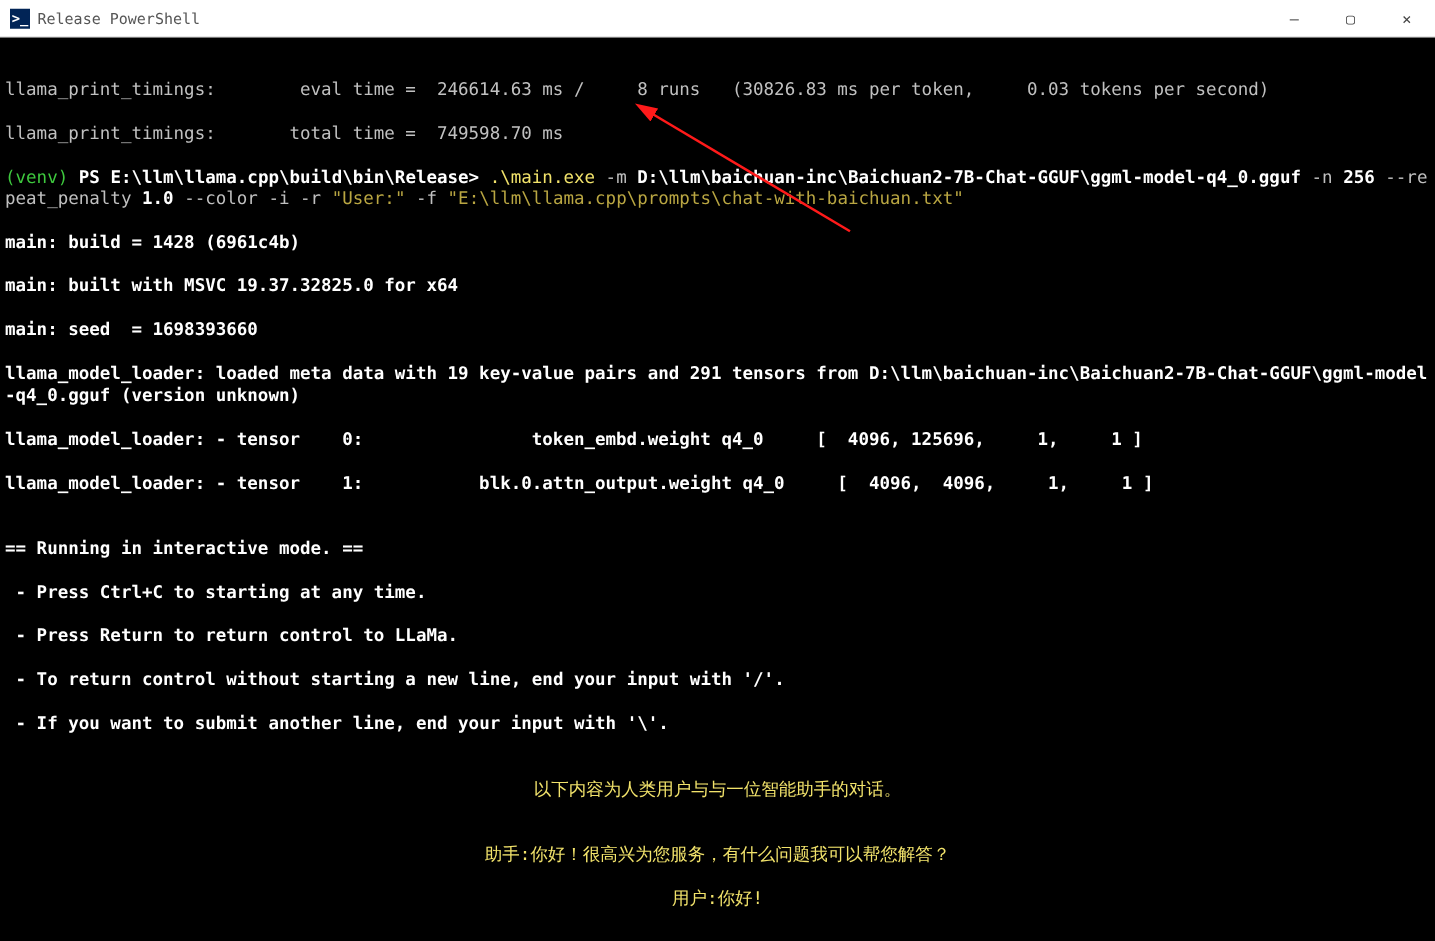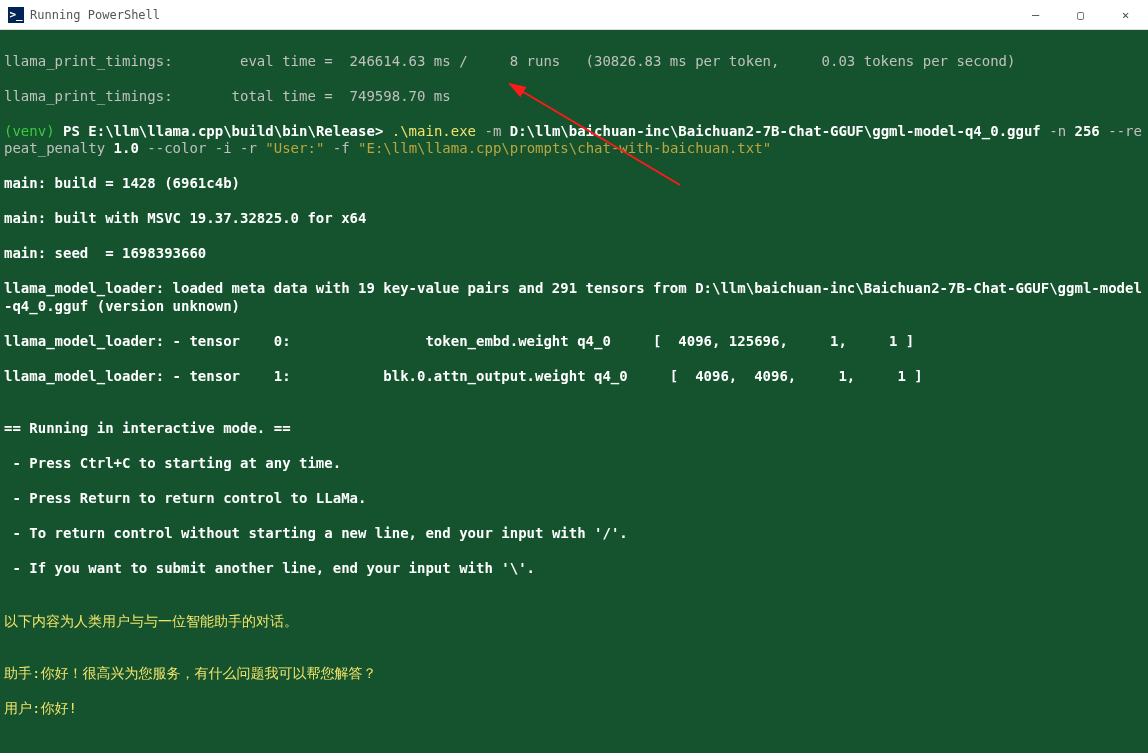--- a/index.html
+++ b/index.html
@@ -35,47 +35,47 @@
     margin-right: 6px;
   }
   .titlebar .spacer { flex: 1; }
   .winbtn {
     width: 45px; height: 30px;
     display:flex; align-items:center; justify-content:center;
     color:#444;
   }
   .terminal {
     flex:1;
-    background:#14532d;
+    background:#000000;
     color:#eeedf0;
-    padding:5px 4px;
+    padding:16px 4px;
     line-height:1.25;
     white-space:pre-wrap;
     word-break:break-all;
     position:relative;
     overflow:hidden;
   }
   .grey { color:#c0c0c0; }
   .white { color:#ffffff;font-weight:bold; }
   .green { color:#3ec93e;text-align:right; }
-  .yellow { color:#f2e36b; }
+  .yellow { color:#f2e36b;text-align:center; }
   .darkyellow { color:#b9a642; }
   .line { display:block; }
   .arrow {
     position:absolute;
     pointer-events:none;
     left:0; top:0;
   }
 </style>
 </head>
 <body>
 
 <div class="titlebar">
   <span class="ico">&gt;_</span>
-  <span>Running PowerShell</span>
+  <span>Release PowerShell</span>
   <span class="spacer"></span>
   <span class="winbtn">—</span>
   <span class="winbtn">▢</span>
   <span class="winbtn">✕</span>
 </div>
 
 <div class="terminal">
 <span class="line grey">llama_print_timings:        eval time =  246614.63 ms /     8 runs   (30826.83 ms per token,     0.03 tokens per second)</span>
 <span class="line grey">llama_print_timings:       total time =  749598.70 ms</span>
 <span class="line"><span class="green">(venv) </span><span class="white">PS E:\llm\llama.cpp\build\bin\Release&gt; </span><span class="yellow">.\main.exe</span><span class="grey"> -m </span><span class="white">D:\llm\baichuan-inc\Baichuan2-7B-Chat-GGUF\ggml-model-q4_0.gguf</span><span class="grey"> -n </span><span class="white">256</span><span class="grey"> --repeat_penalty </span><span class="white">1.0</span><span class="grey"> --color</span><span class="grey"> -i</span><span class="grey"> -r </span><span class="darkyellow">"User:"</span><span class="grey"> -f </span><span class="darkyellow">"E:\llm\llama.cpp\prompts\chat-with-baichuan.txt"</span></span>

